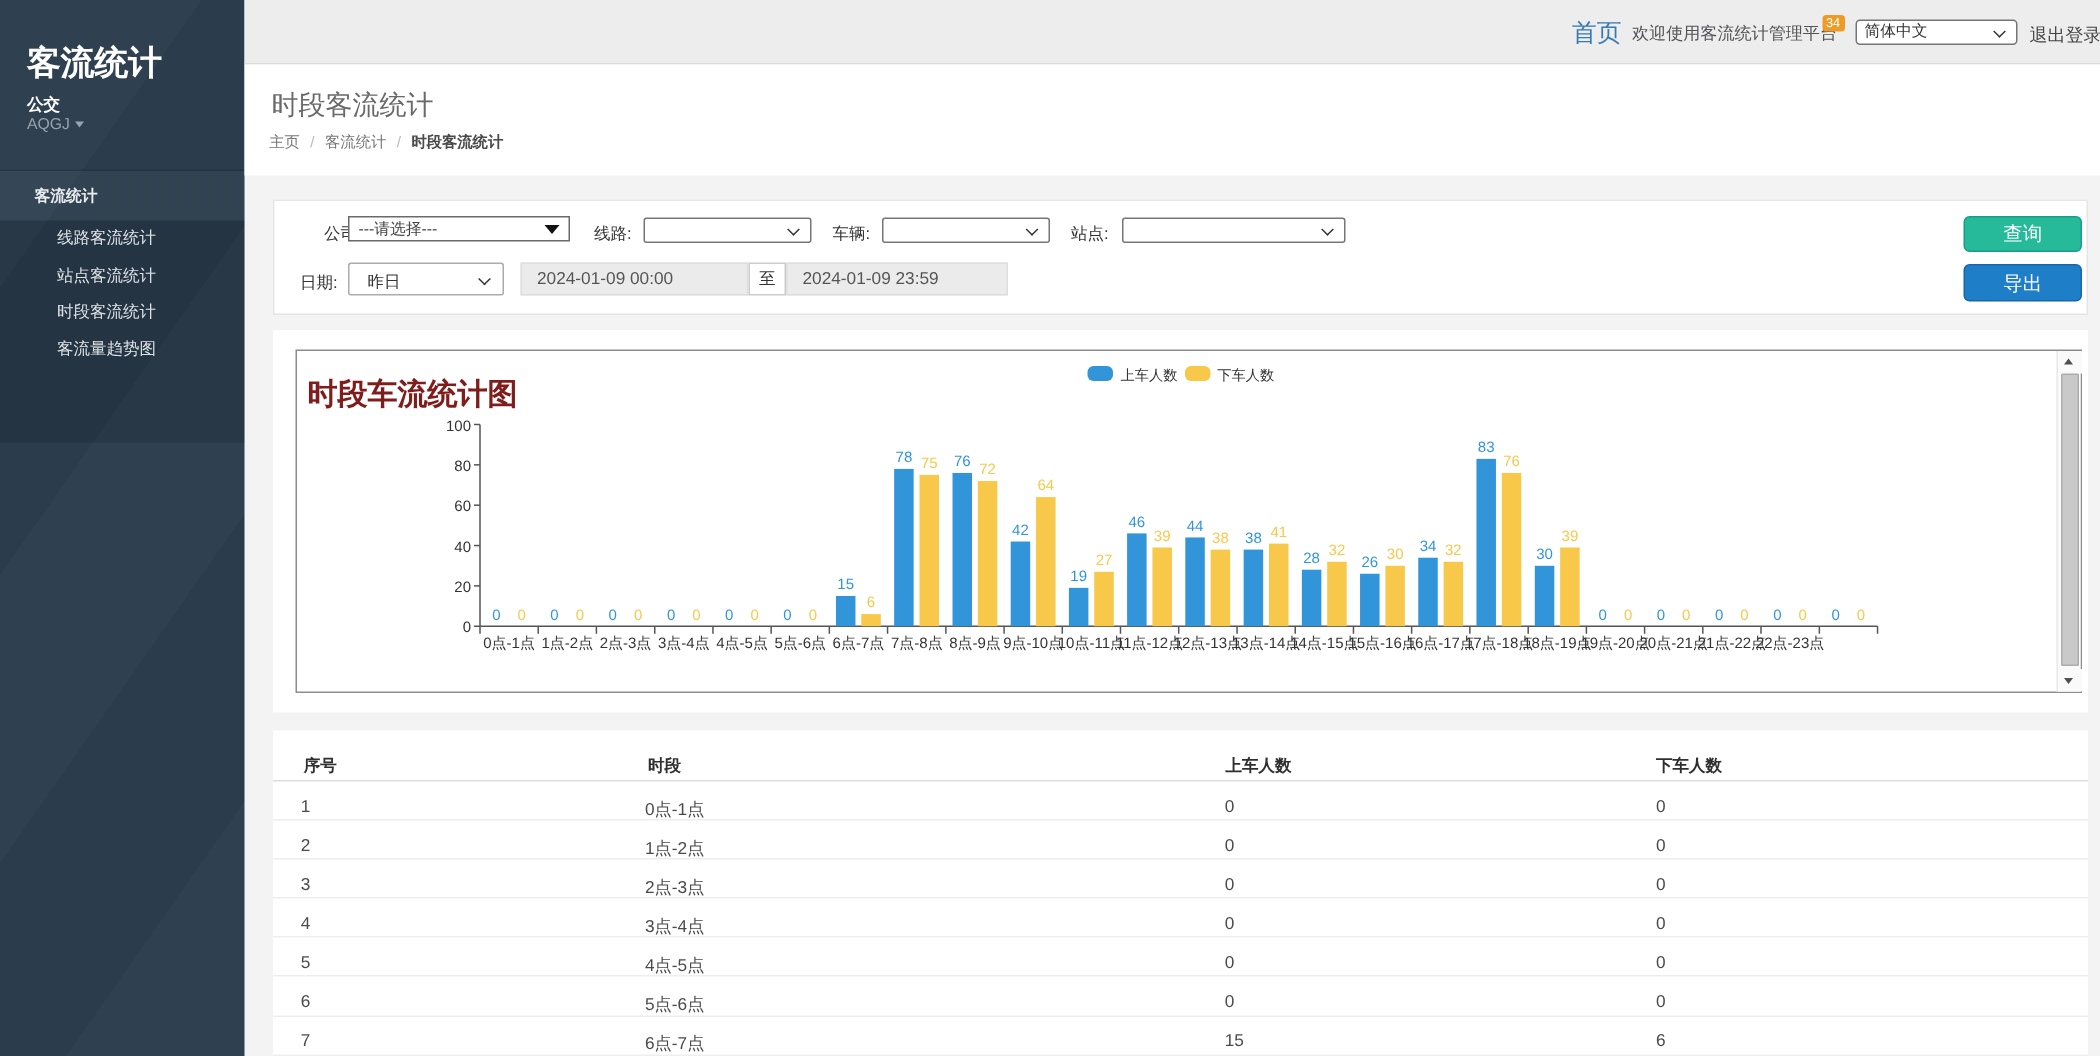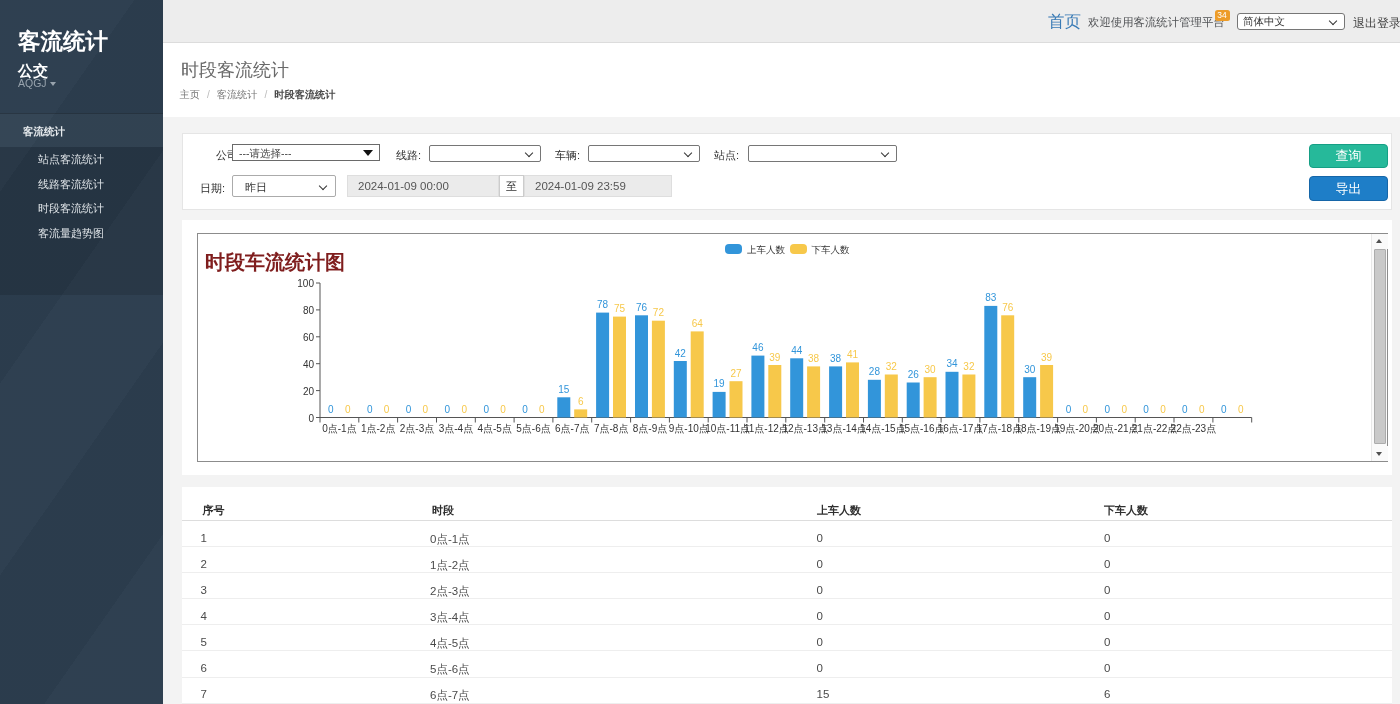--- a/index.html
+++ b/index.html
@@ -1,19 +1,19 @@
 <!DOCTYPE html>
 <html><head><meta charset="utf-8"><title>时段客流统计</title>
 <style>
 *{margin:0;padding:0;box-sizing:border-box}
 body{width:1400px;height:704px;position:relative;overflow:hidden;font-family:"Liberation Sans",sans-serif;background:#F3F3F3}
 
 #sidebar{position:absolute;left:0;top:0;width:163px;height:704px;background-color:#2C3D4E;background-image:repeating-linear-gradient(125deg, rgba(255,255,255,.016) 0 110px, rgba(0,0,0,.02) 110px 220px)}
 #sb-title{position:absolute;left:18px;top:26px;font-size:22.5px;font-weight:bold;color:#fff}
-#sb-org{position:absolute;left:18px;top:62px;font-size:15px;font-weight:bold;color:#fff}
+#sb-org{position:absolute;left:18px;top:62px;font-size:11px;font-weight:bold;color:#fff}
 #sb-user{position:absolute;left:18px;top:77px;font-size:10.5px;color:#98A3AD}
 .menu-head{position:absolute;left:0;width:163px;height:34px;line-height:34px;color:#E7EBEE;font-size:10.5px;font-weight:700;padding-left:23px;background:rgba(255,255,255,.03);border-top:1px solid rgba(0,0,0,.22)}
 #submenu{position:absolute;left:0;top:147px;width:163px;height:148px;background:rgba(0,0,0,.12)}
 #submenu div{height:24.5px;line-height:24.5px;padding-left:38px;color:#DDE2E6;font-size:11px}
 
 #topbar{position:absolute;left:163px;top:0;width:1237px;height:43px;background:#EDEDED;border-bottom:1px solid #DCDCDC}
 #tb-home{position:absolute;left:1048px;top:11px;font-size:16.5px;color:#387AB5;white-space:nowrap}
 #tb-welcome{position:absolute;left:1088px;top:15px;font-size:11.4px;color:#515356;white-space:nowrap}
 #tb-badge{position:absolute;left:1214.5px;top:10px;width:15px;height:10.5px;background:#ED9C28;border-radius:2.5px;color:#fff;font-size:8.5px;text-align:center;line-height:10.5px}
 #tb-lang{position:absolute;left:1237px;top:13px;width:108px;height:16.5px;background:#fff;border:1px solid #767676;border-radius:3px;font-size:10.5px;color:#333;line-height:14.5px;padding-left:5px}
@@ -56,22 +56,22 @@
 .trow{position:absolute;left:182px;width:1210px;height:26px;border-bottom:1px solid #EEE;font-size:11.5px;color:#4A4A4A}
 .trow span{position:absolute;top:10.5px;white-space:nowrap}
 </style></head>
 <body>
 <div id="sidebar">
   <div id="sb-title">客流统计</div>
   <div id="sb-org">公交</div>
   <div id="sb-user">AQGJ <span style="display:inline-block;width:0;height:0;border-left:3.5px solid transparent;border-right:3.5px solid transparent;border-top:4px solid #98A3AD;vertical-align:1.5px"></span></div>
   <div class="menu-head" style="top:113px">客流统计</div>
   <div id="submenu">
+      <div>线路客流统计</div>
       <div>站点客流统计</div>
-      <div>线路客流统计</div>
       <div>时段客流统计</div>
       <div>客流量趋势图</div>
   </div>
 </div>
 <div id="topbar"></div>
 <div id="tb-home">首页</div>
 <div id="tb-welcome">欢迎使用客流统计管理平台</div>
 <div id="tb-badge">34</div>
 <div id="tb-lang">简体中文<span class="chev" style="right:8px;top:4px"></span></div>
 <div id="tb-logout">退出登录</div>

